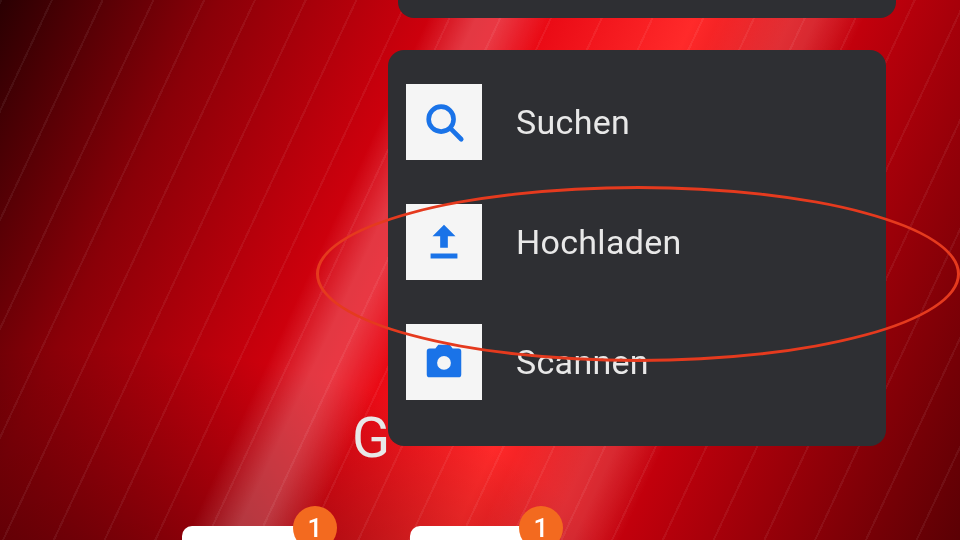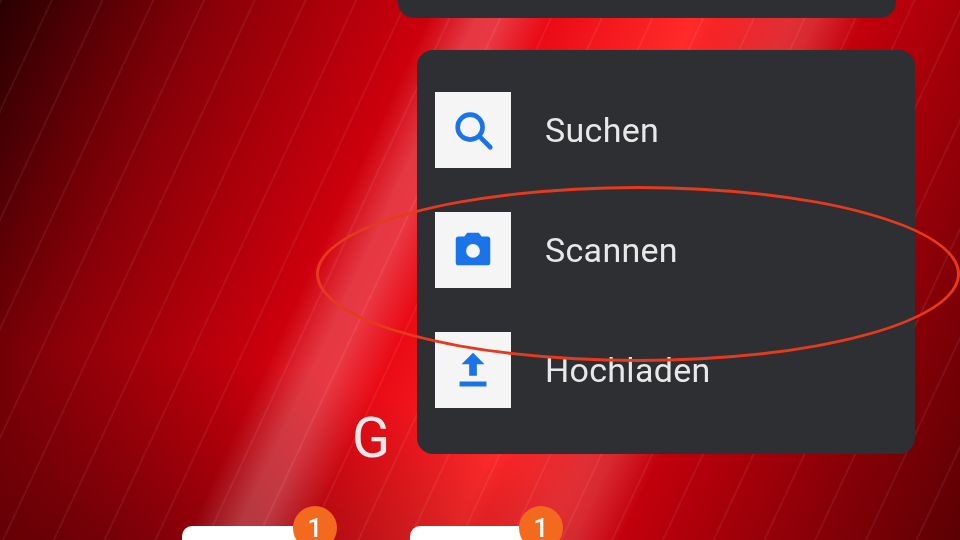--- a/index.html
+++ b/index.html
@@ -5,21 +5,21 @@
 html,body{margin:0;padding:0;width:960px;height:540px;overflow:hidden;font-family:Roboto,"Helvetica Neue",Arial,sans-serif}
 .bg{position:absolute;inset:0;background:
   radial-gradient(ellipse 900px 500px at 10% 120%,rgba(0,0,0,.55),transparent 60%),
   linear-gradient(115deg,#2a0002 0%,#8a0008 18%,#e3000e 42%,#ff2a2a 58%,#c2000c 72%,#5b0004 100%);
 }
 .bg::before{content:"";position:absolute;inset:0;background:
   repeating-linear-gradient(115deg,rgba(255,255,255,.06) 0 2px,transparent 2px 46px),
   linear-gradient(115deg,transparent 0 36%,rgba(255,255,255,.22) 40% 42%,transparent 46% 60%,rgba(255,255,255,.12) 66% 68%,transparent 72% 100%);
   mix-blend-mode:screen}
 .card-top{position:absolute;left:398px;top:-16px;width:498px;height:34px;background:#2e2f33;border-radius:16px}
-.menu{position:absolute;left:417px;top:50px;width:498px;background:#2e2f33;border-radius:16px;padding:20px 18px 24px;box-sizing:border-box}
+.menu{position:absolute;left:388px;top:50px;width:498px;background:#2e2f33;border-radius:16px;padding:12px 18px 24px;box-sizing:border-box}
 .item{display:flex;align-items:center;gap:34px;height:120px;cursor:pointer}
 .iconbox{width:76px;height:76px;background:#f5f5f5;display:flex;align-items:center;justify-content:center;flex:none}
 .label{color:#e8e8e8;font-size:34px;font-weight:400;letter-spacing:.3px}
 .badges{position:absolute;left:0;top:506px;width:960px;height:34px}
 .badge{position:absolute;width:44px;height:44px;border-radius:50%;background:#f36a1f;color:#fff;font-size:26px;font-weight:500;display:flex;align-items:center;justify-content:center;top:0}
 .badge.b1{left:293px}
 .badge.b2{left:519px}
 .whiteedge{position:absolute;bottom:-6px;height:20px;width:128px;background:#fff;border-top-left-radius:10px;border-top-right-radius:10px}
 .whiteedge.w1{left:182px}
 .whiteedge.w2{left:410px}
@@ -46,37 +46,37 @@
             <line x1="15.5" y1="15.5" x2="21" y2="21" stroke-linecap="round"></line>
           </g>
         </svg>
     </div>
     <span class="label">Suchen</span>
   </div>
 
   <div class="item">
     <div class="iconbox">
       <svg width="46" height="46" viewBox="0 0 24 24">
-          <path fill="#1a73e8" d="M9 3l-1.5 2H4.5A1.5 1.5 0 0 0 3 6.5v12A1.5 1.5 0 0 0 4.5 20h15a1.5 1.5 0 0 0 1.5-1.5v-12A1.5 1.5 0 0 0 19.5 5H16.5L15 3H9z"></path>
-          <circle cx="12" cy="12.5" r="3.6" fill="#f5f5f5"></circle>
-        </svg>
-    </div>
-    <span class="label">Scannen</span>
-  </div>
-
-  <div class="item">
-    <div class="iconbox">
-      <svg width="46" height="46" viewBox="0 0 24 24">
           <g fill="#1a73e8">
             <path d="M12 3l-6 6h4v6h4v-6h4z"></path>
             <rect x="5" y="18" width="14" height="2.6"></rect>
           </g>
         </svg>
     </div>
     <span class="label">Hochladen</span>
+  </div>
+
+  <div class="item">
+    <div class="iconbox">
+      <svg width="46" height="46" viewBox="0 0 24 24">
+          <path fill="#1a73e8" d="M9 3l-1.5 2H4.5A1.5 1.5 0 0 0 3 6.5v12A1.5 1.5 0 0 0 4.5 20h15a1.5 1.5 0 0 0 1.5-1.5v-12A1.5 1.5 0 0 0 19.5 5H16.5L15 3H9z"></path>
+          <circle cx="12" cy="12.5" r="3.6" fill="#f5f5f5"></circle>
+        </svg>
+    </div>
+    <span class="label">Scannen</span>
   </div>
 
 </div>
 
 <div class="ring"></div>
 
 <div class="badges">
   <div class="whiteedge w1"></div>
   <div class="whiteedge w2"></div>
   <div class="badge b1">1</div>

